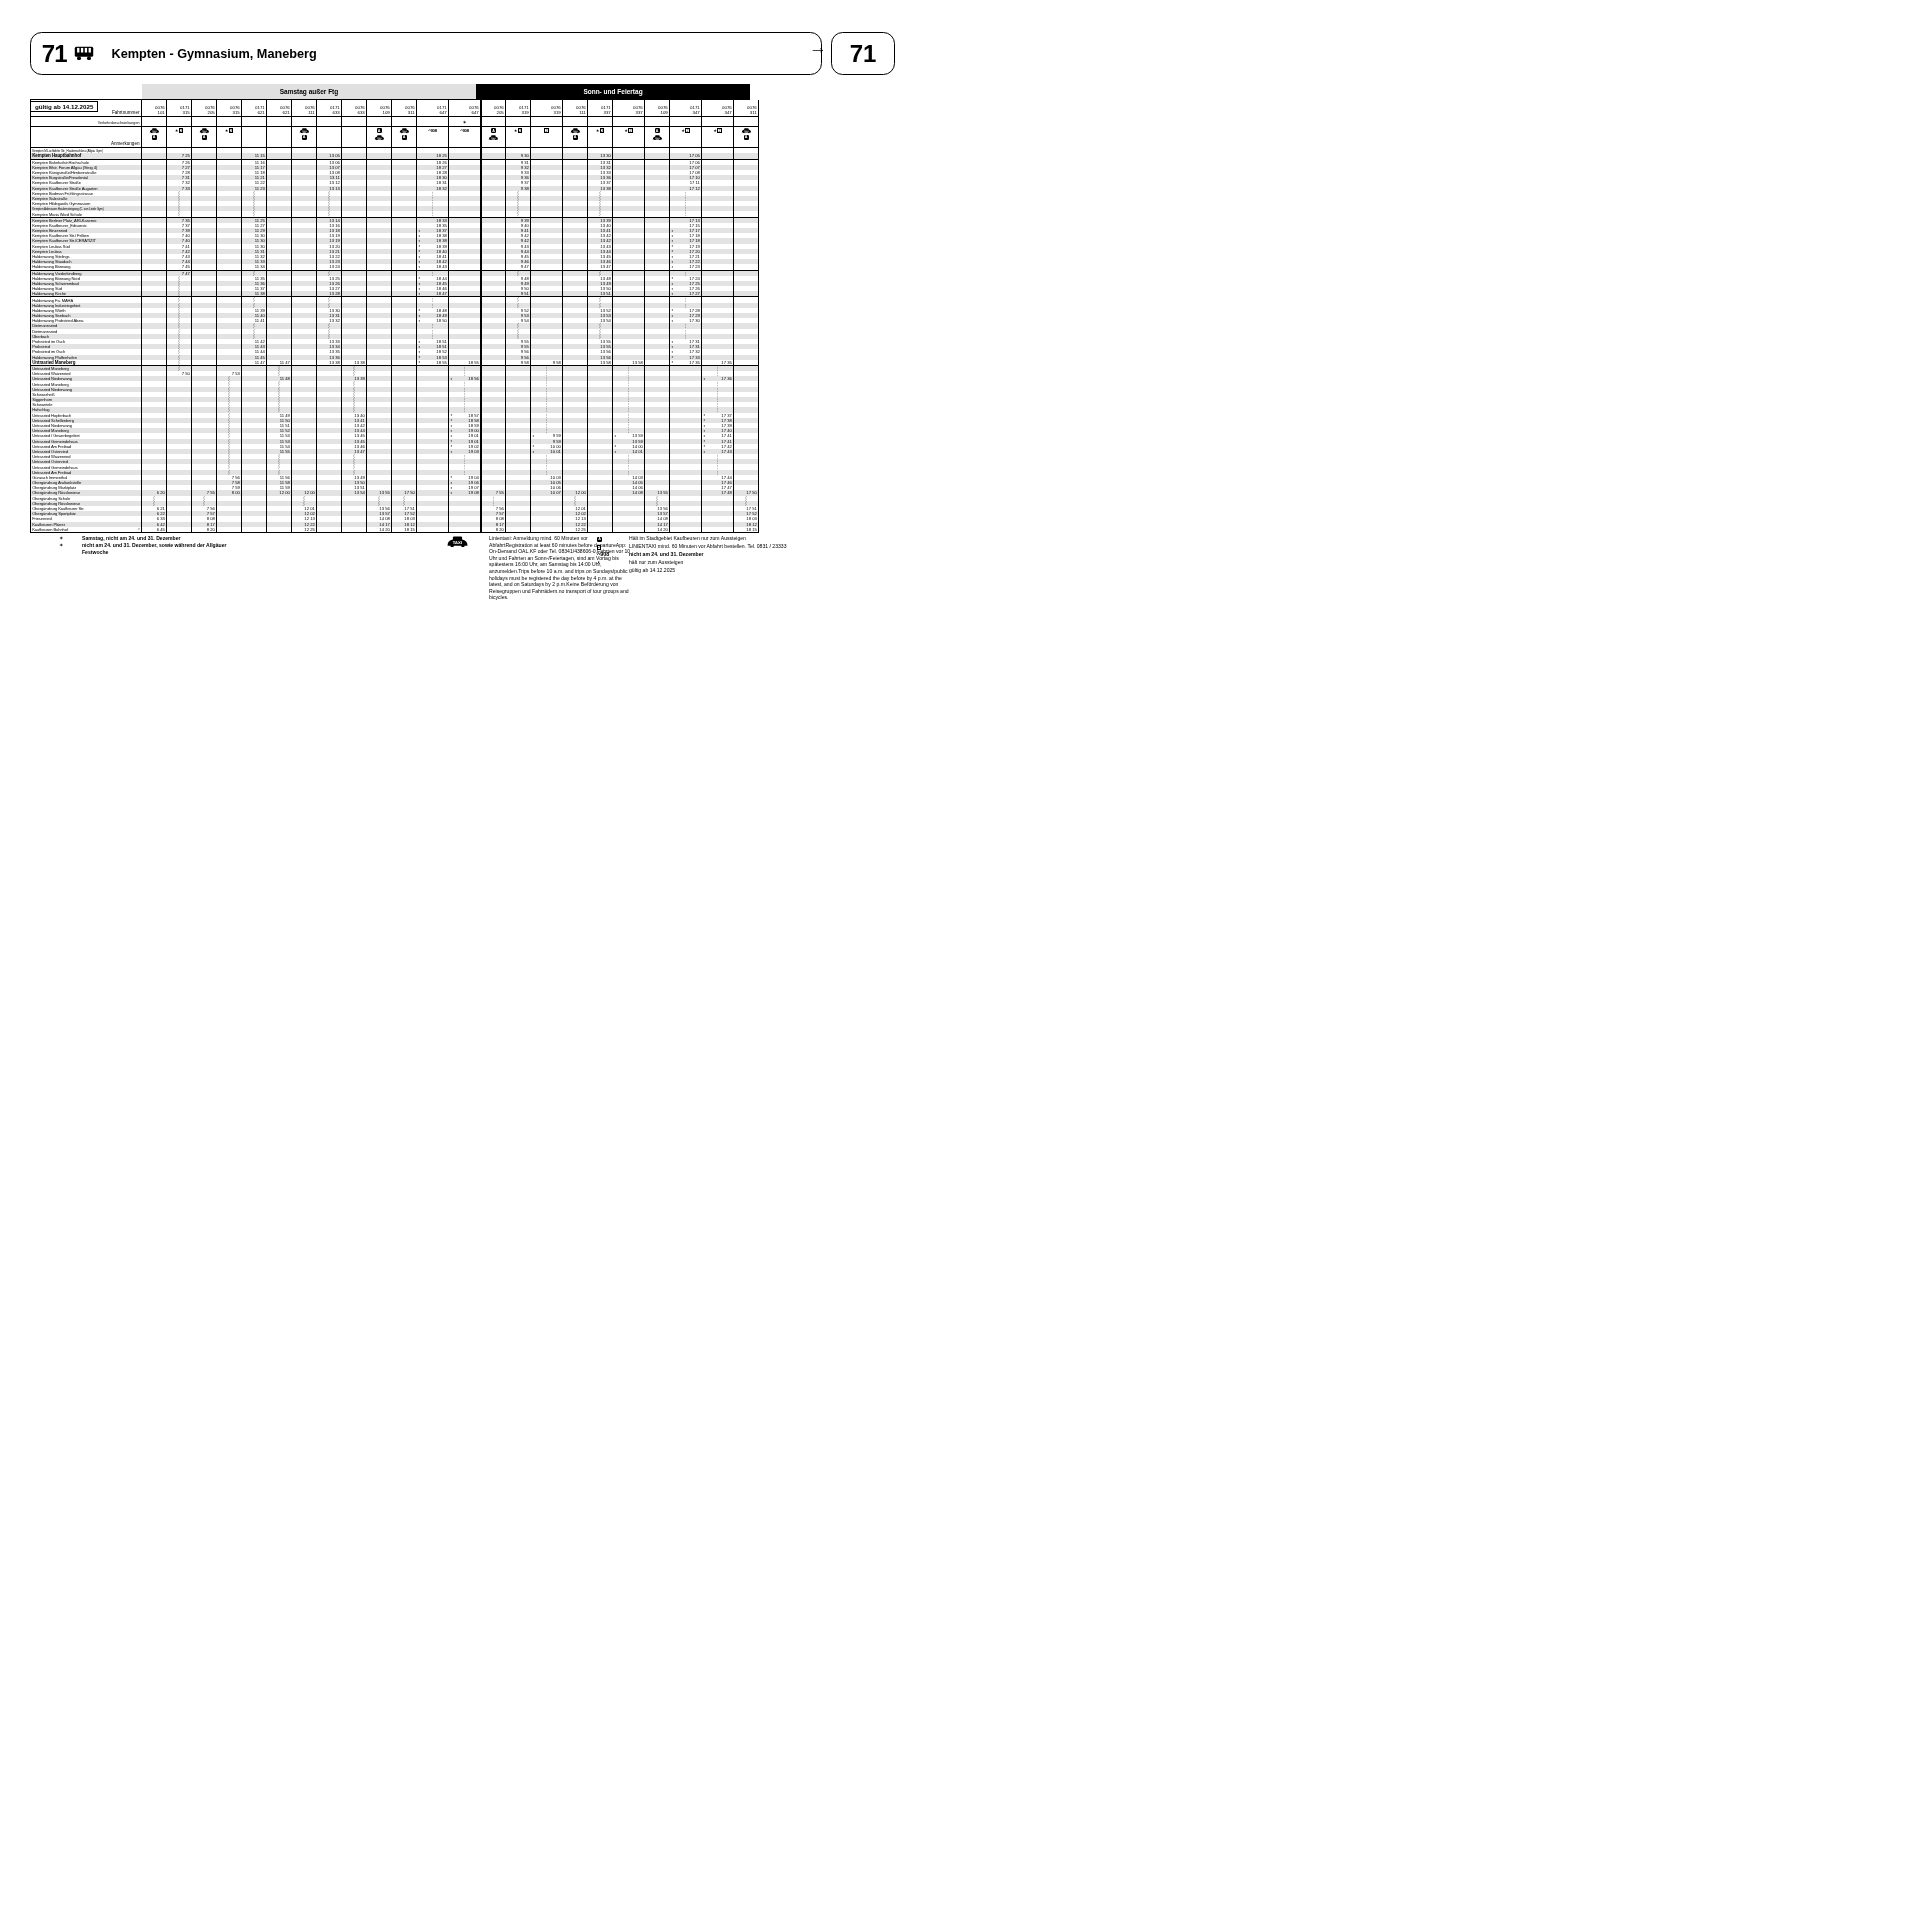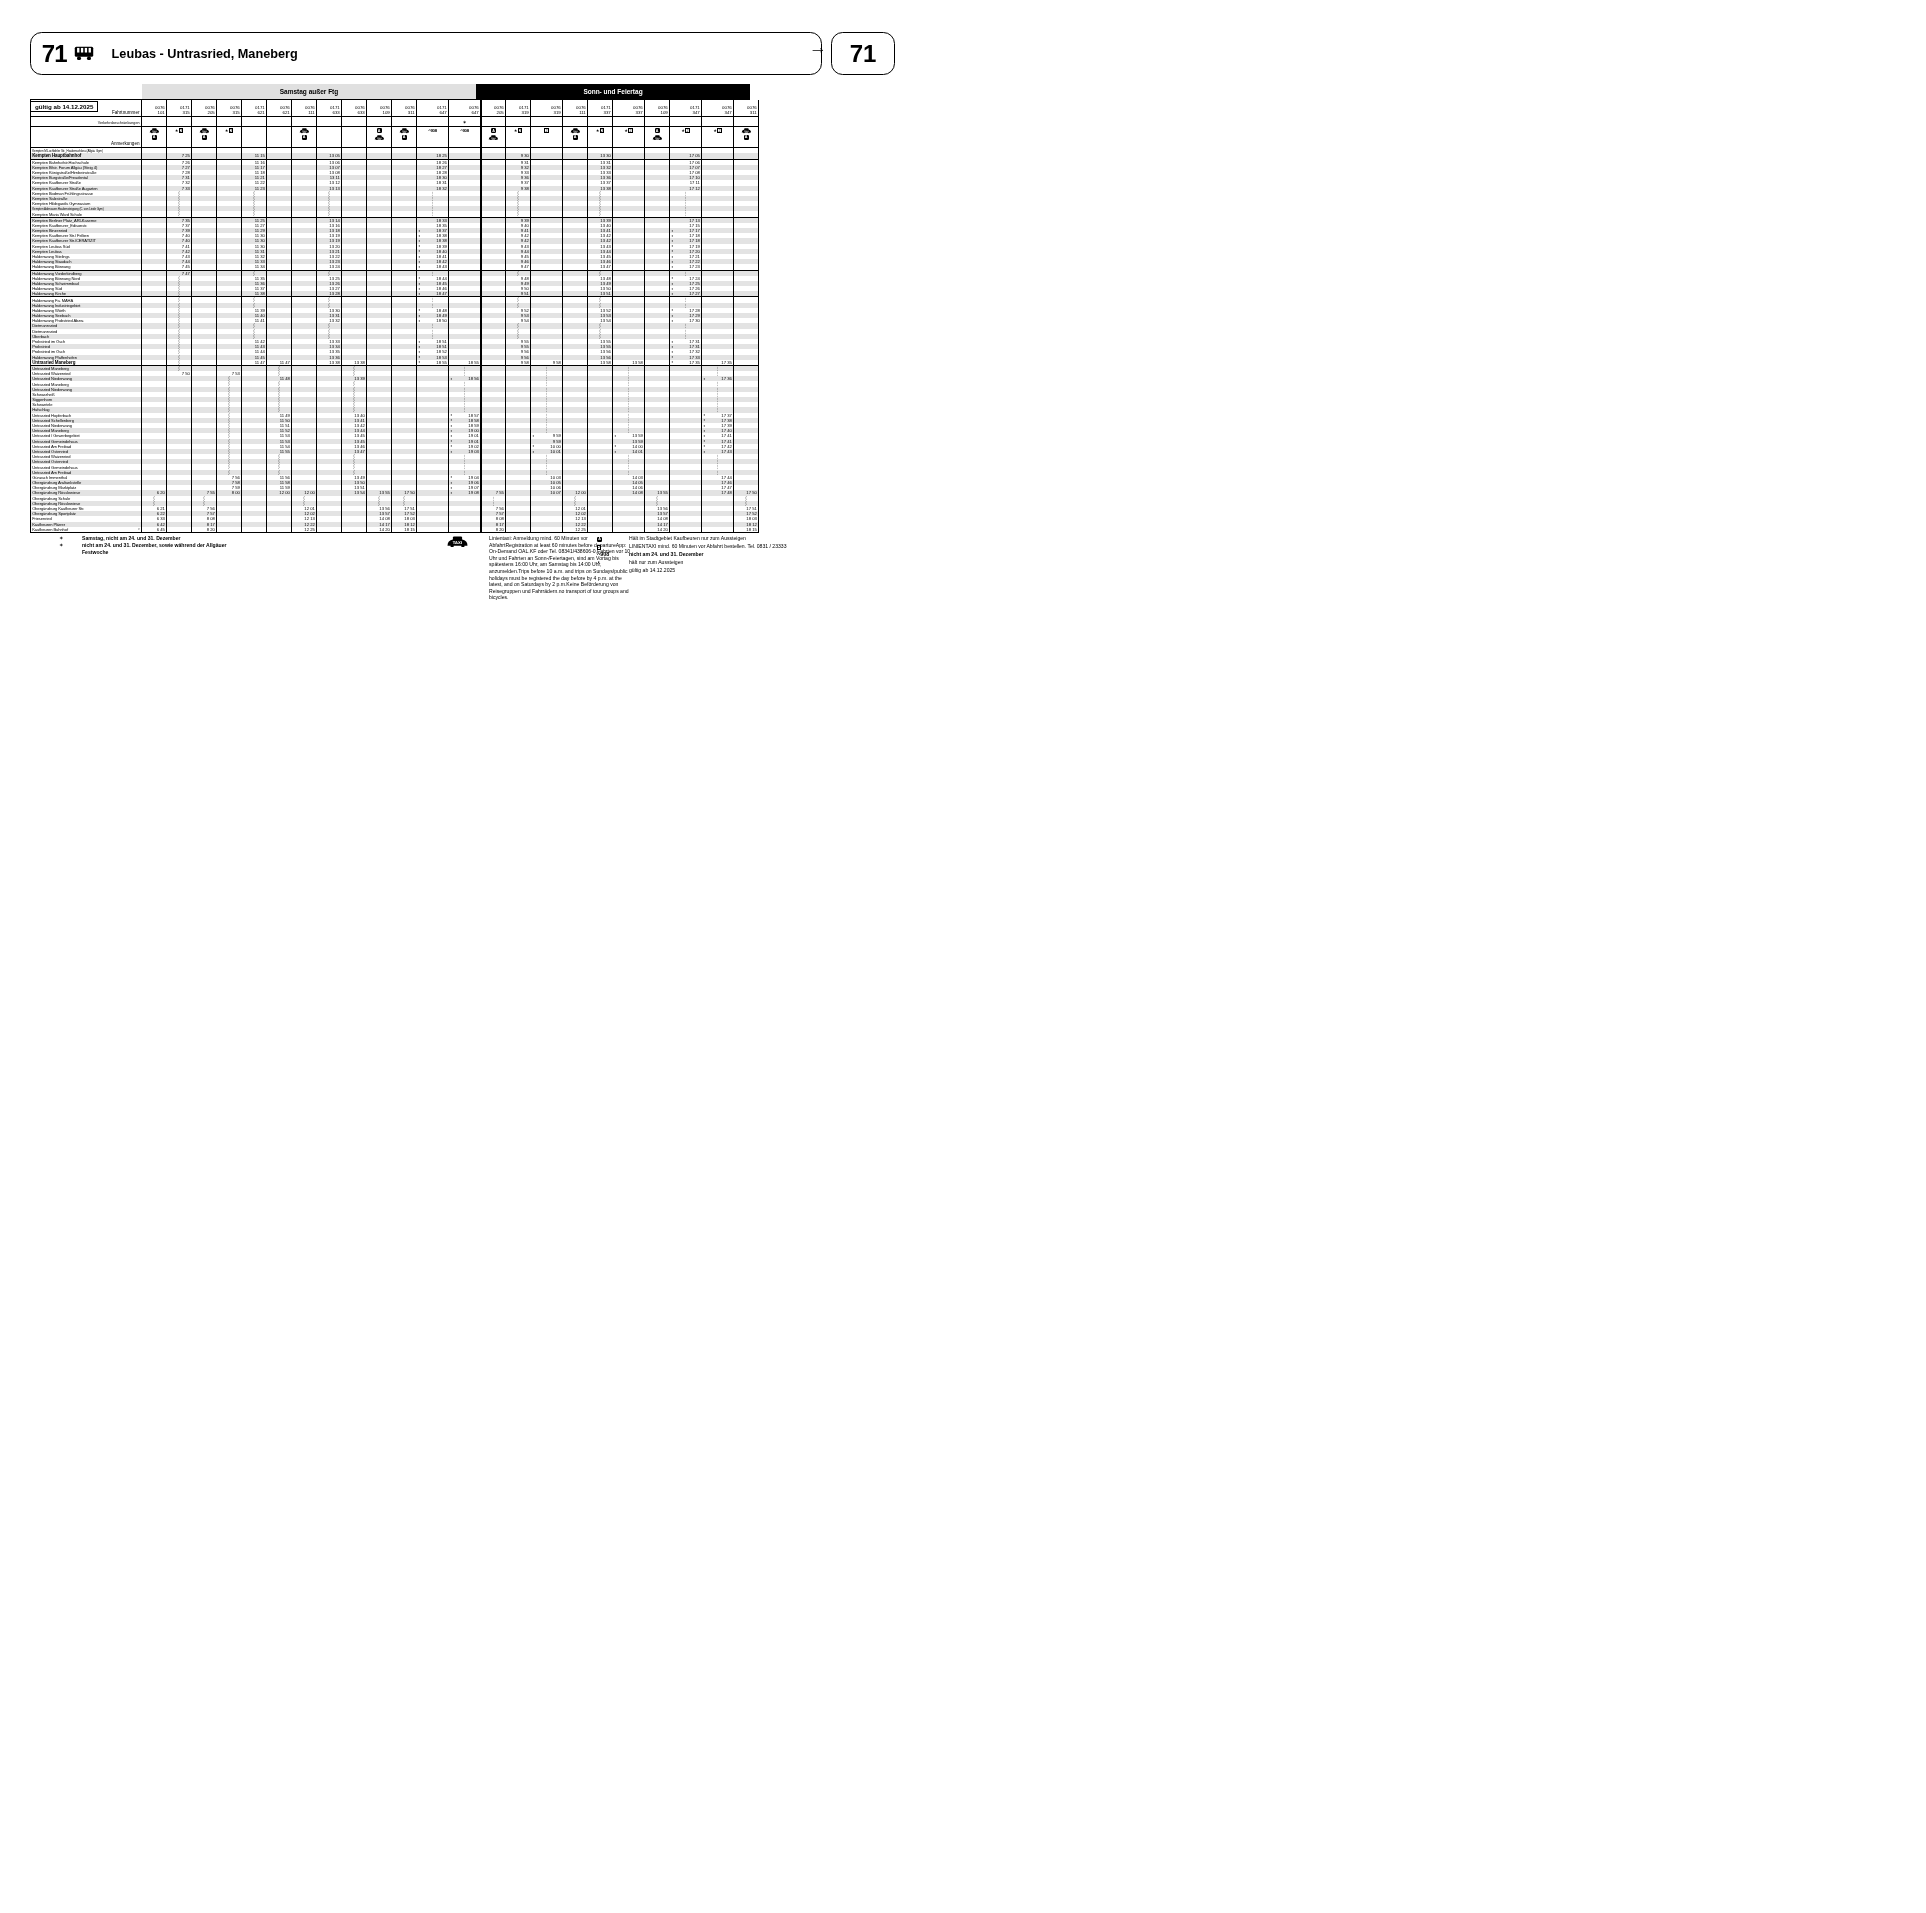--- a/index.html
+++ b/index.html
@@ -95,21 +95,21 @@
       <svg width="20" height="14.6" viewBox="0 0 26 19">
         <rect x="1" y="1" width="24" height="13" rx="2" fill="#000"></rect>
         <rect x="4" y="2.5" width="3" height="6" fill="#fff"></rect>
         <rect x="9" y="2.5" width="3" height="6" fill="#fff"></rect>
         <rect x="14" y="2.5" width="3" height="6" fill="#fff"></rect>
         <rect x="19" y="2.5" width="3" height="6" fill="#fff"></rect>
         <circle cx="6.5" cy="16" r="2.6" fill="#000"></circle>
         <circle cx="19.5" cy="16" r="2.6" fill="#000"></circle>
       </svg>
     </span>
-    <span class="route-title">Leubas - Untrasried, Maneberg</span>
+    <span class="route-title">Kempten - Gymnasium, Maneberg</span>
   </div>
   <span class="arrow-ic">→</span>
   <div class="title-box-right">
     <span>71</span>
   </div>
 
   <div class="valid-box">gültig ab 14.12.2025</div>
 
   <div class="tt" id="tt">
       <div class="row hband">

